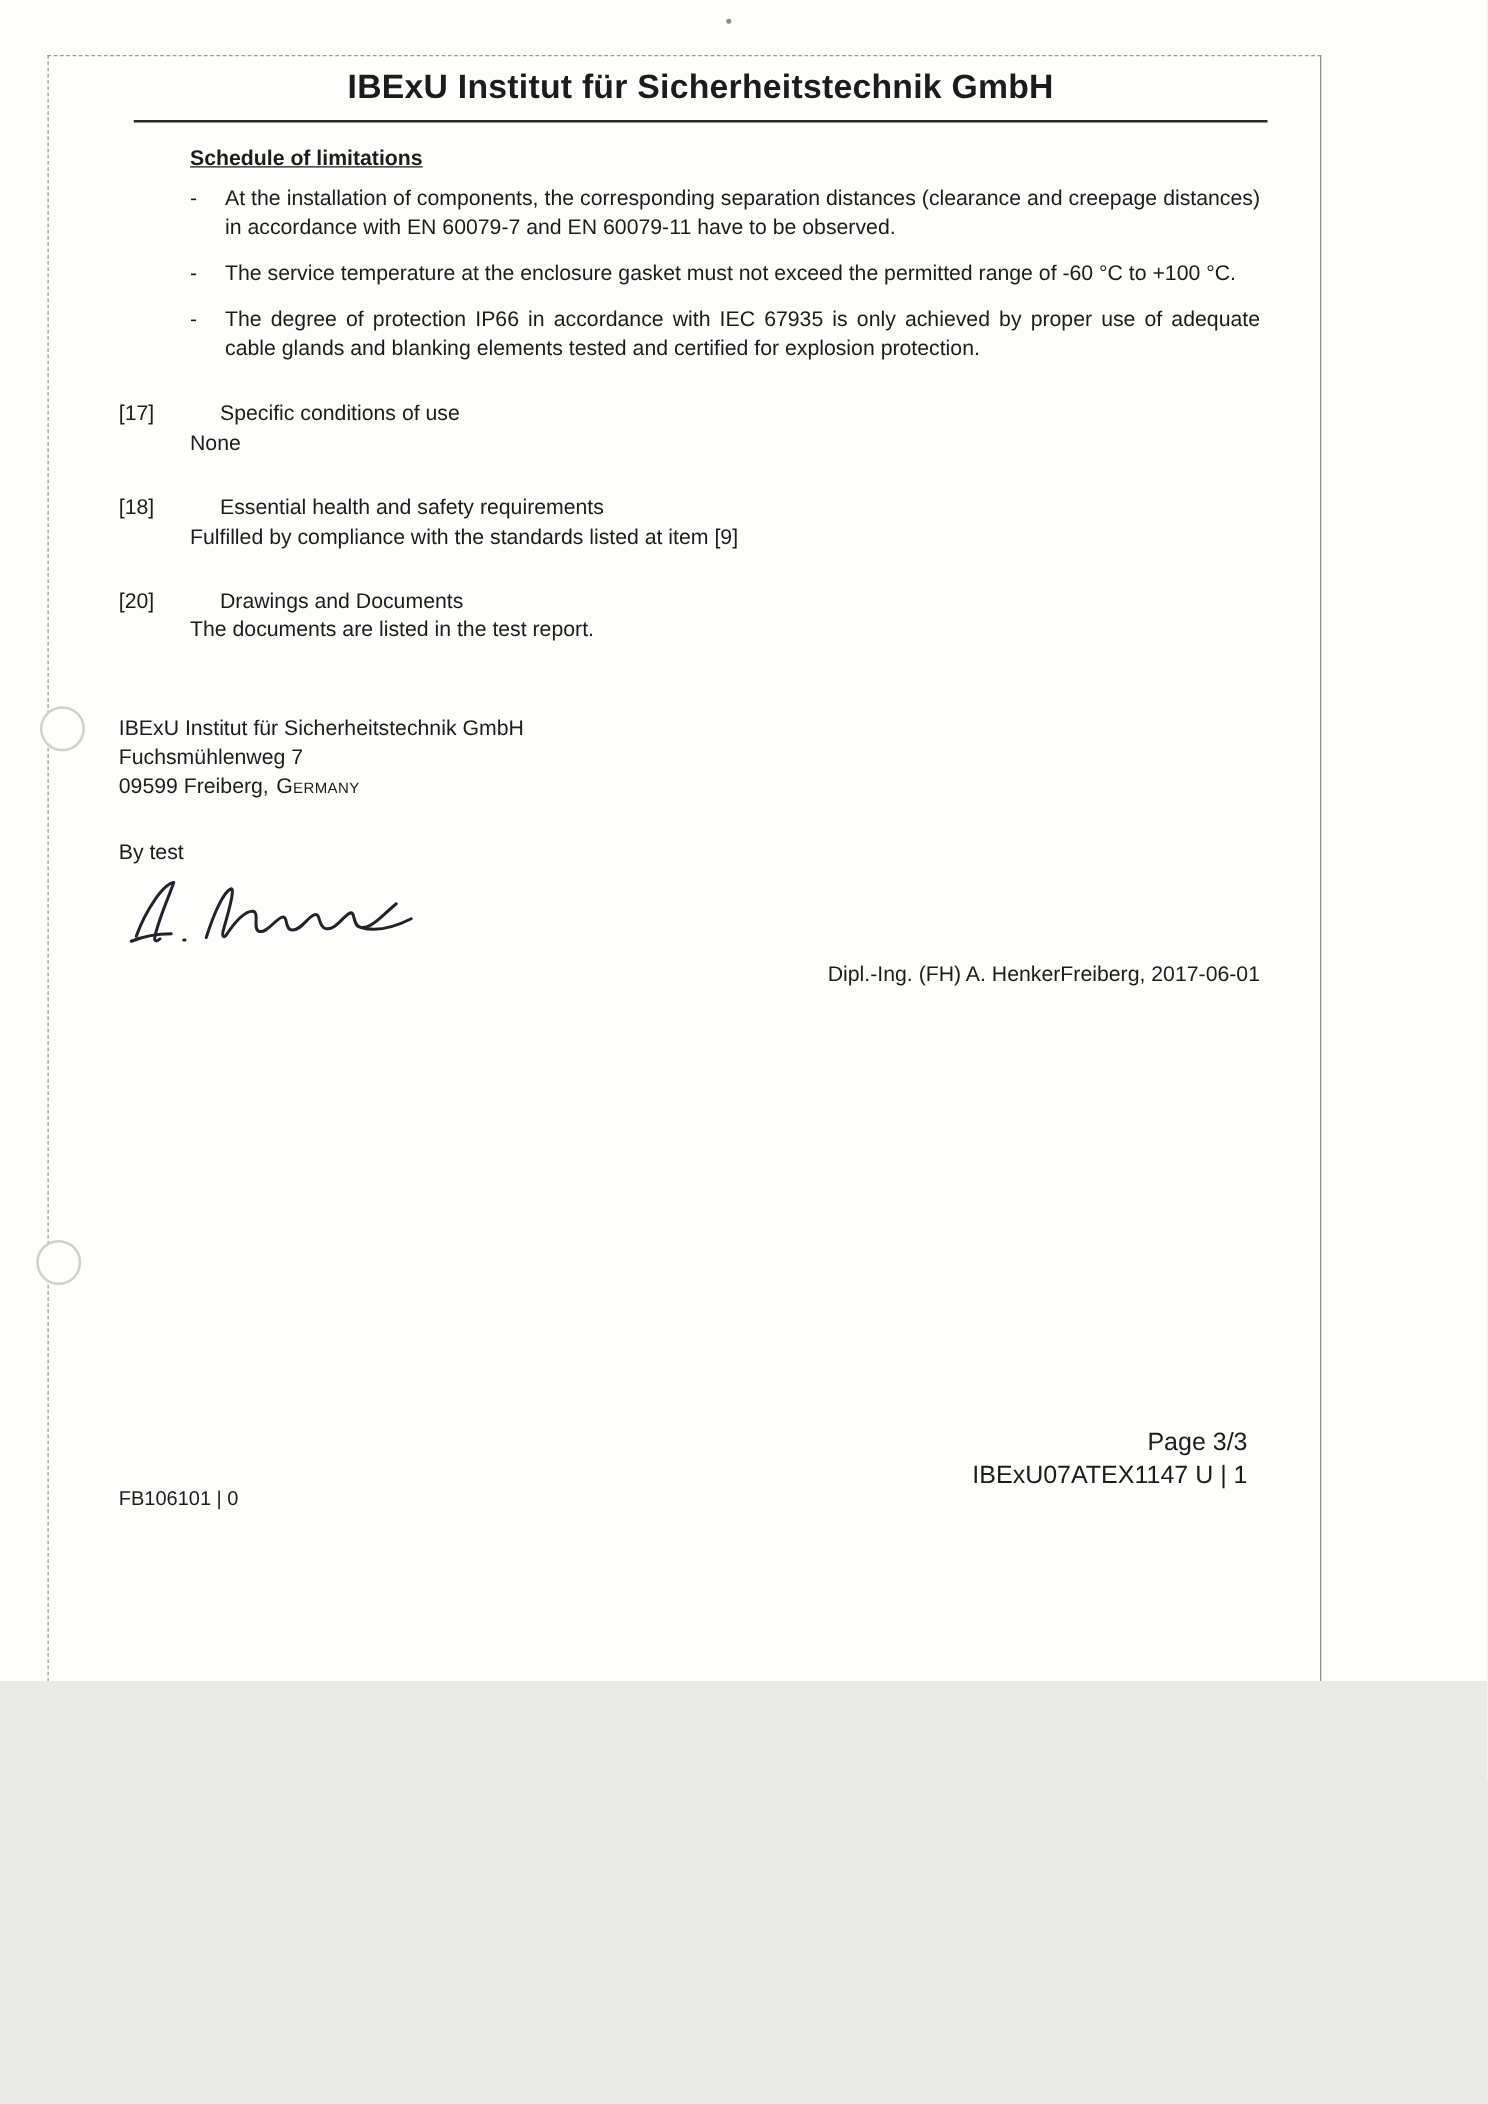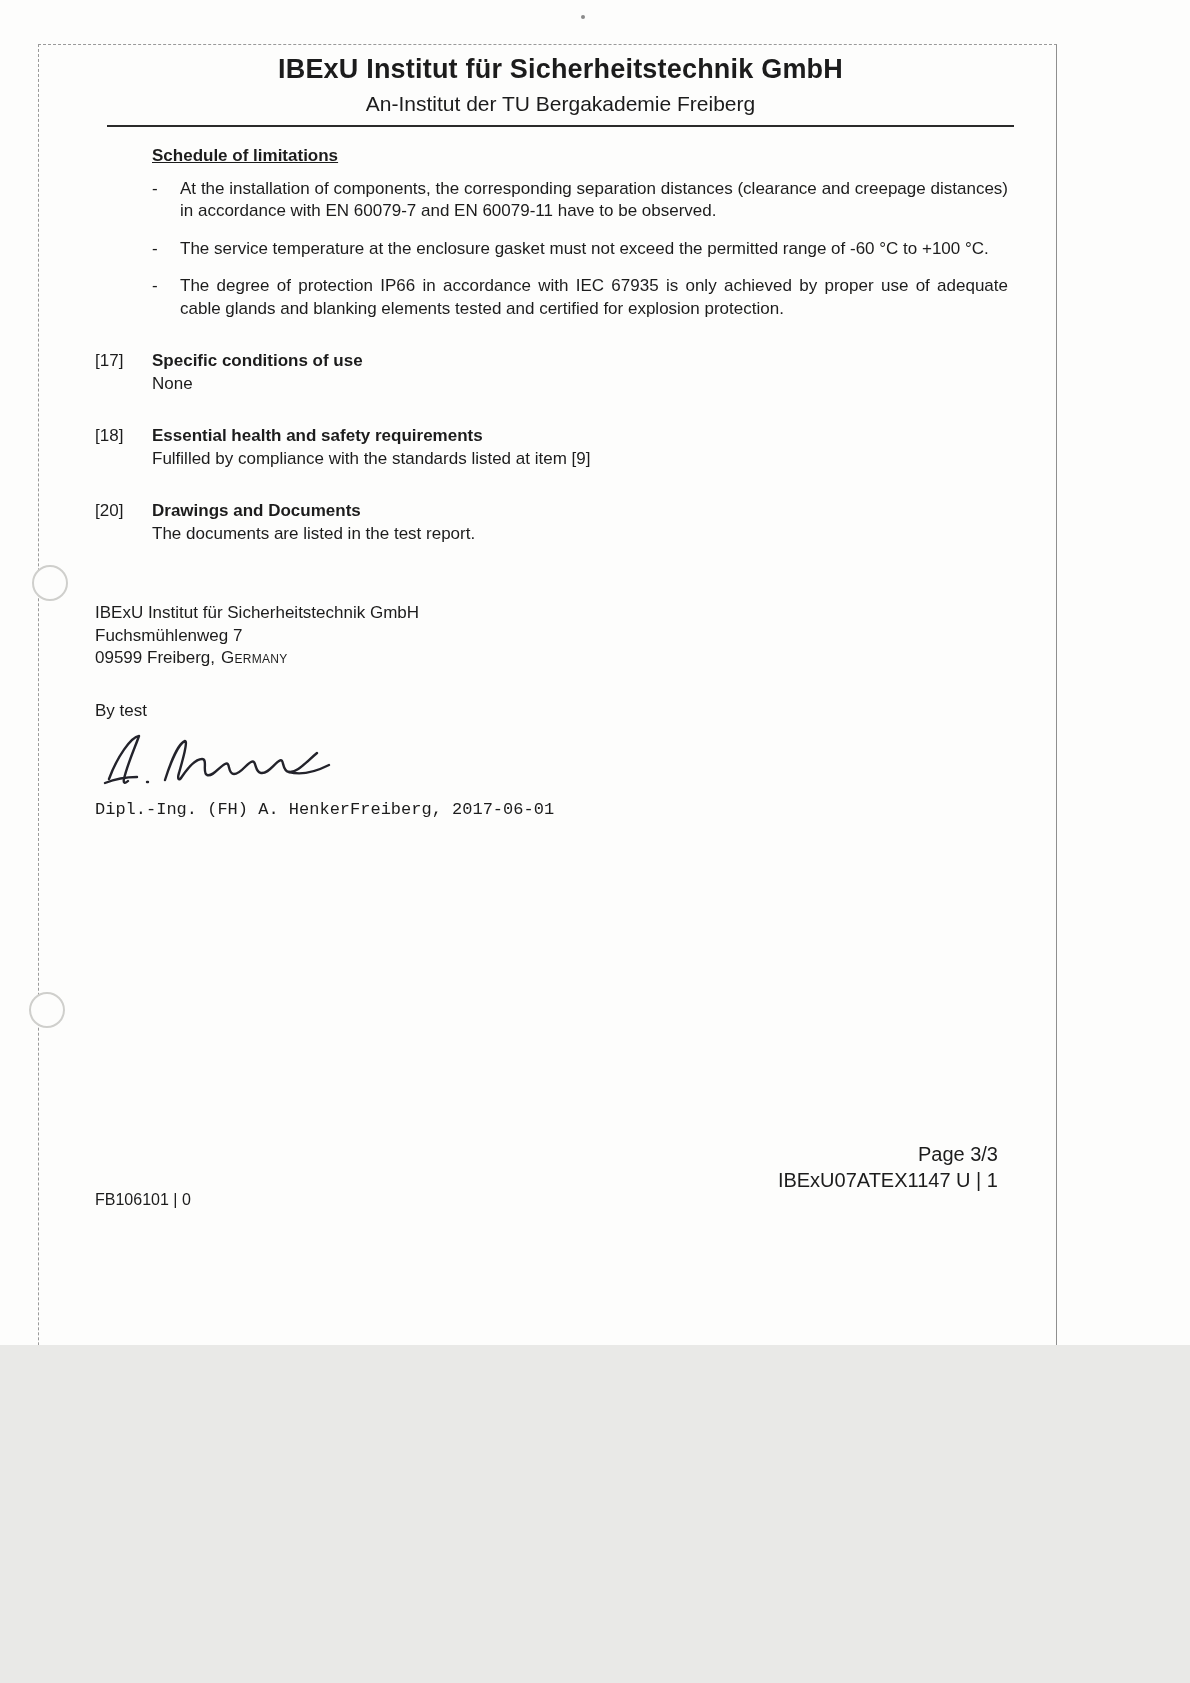--- a/index.html
+++ b/index.html
@@ -92,44 +92,43 @@
   }
 
   .sections { margin-top: 30px; }
   .section-block {
     display: flex;
     margin-bottom: 29px;
   }
   .section-number {
     flex: 0 0 57px;
   }
-  .section-title { font-weight: bold; }
+  .section-title { font-weight: normal; margin-left: 24px; }
   .section-body { margin-top: 1px; }
 
   .address-block { margin-top: 56px; }
   .address-block div { line-height: 1.35; }
   .country {
     font-variant: small-caps;
     margin-left: 0.35em;
     letter-spacing: 0.3px;
   }
 
   .by-order { margin-top: 30px; }
 
   .signature-wrap {
     margin-top: 6px;
     margin-left: 8px;
     height: 62px;
   }
 
   .sign-row {
     display: flex;
-    justify-content: flex-start;
+    justify-content: flex-end;
     margin-top: 8px;
-    font-family: Liberation Mono, monospace;
   }
 
   .footer-left {
     position: absolute;
     left: 95px;
     bottom: 136px;
     font-size: 16px;
   }
   .footer-right {
     position: absolute;
@@ -147,21 +146,20 @@
 
   <div class="scan-dot"></div>
   <div class="scan-frame"></div>
   <div class="hole-punch p1"></div>
   <div class="hole-punch p2"></div>
 
   <div class="content">
 
     <div class="doc-header">
       <div class="doc-title">IBExU Institut für Sicherheitstechnik GmbH</div>
-      <div class="doc-subtitle">An-Institut der TU Bergakademie Freiberg</div>
     </div>
 
     <div class="schedule-heading">Schedule of limitations</div>
 
     <div class="bullet-list">
       <div class="bullet-item">
         <span class="bullet-dash">-</span>
         <span class="bullet-text">At the installation of components, the corresponding separation distances (clearance and creepage distances) in accordance with EN 60079-7 and EN 60079-11 have to be observed.</span>
       </div>
       <div class="bullet-item">

